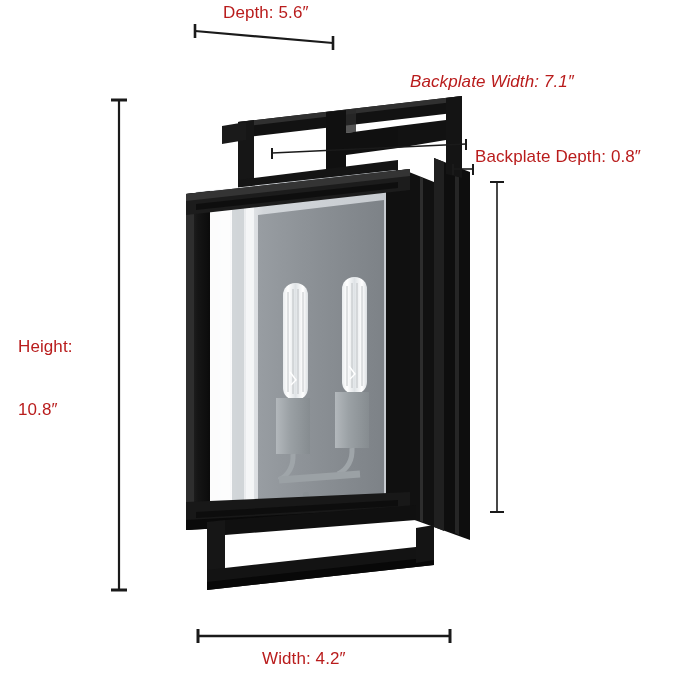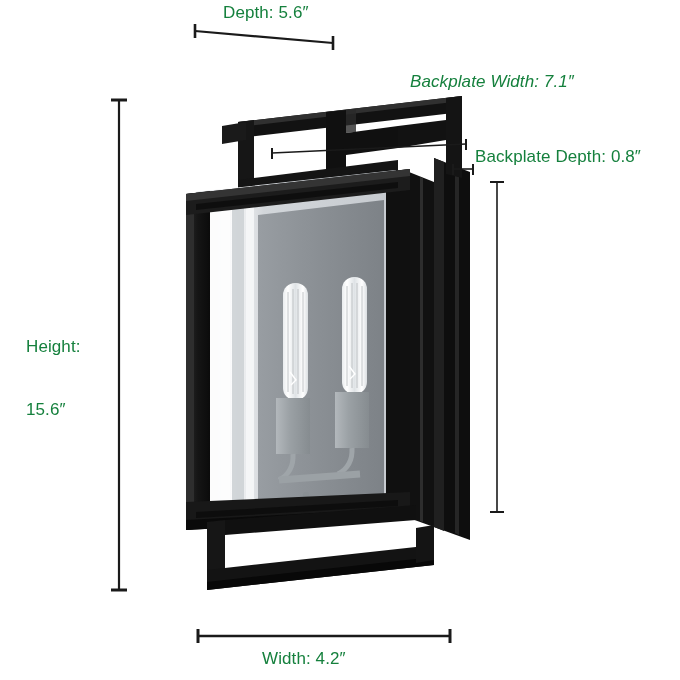--- a/index.html
+++ b/index.html
@@ -29,29 +29,29 @@
     top: 0;
     width: 680px;
     height: 680px;
     display: block;
   }
   .dim-label {
     position: absolute;
     font-family: "Liberation Sans", sans-serif;
     font-size: 17px;
     line-height: 21px;
-    color: #15803d;
+    color: #b91c1c;
     white-space: pre;
     letter-spacing: 0.1px;
   }
   #label-depth      { left: 223px; top: 2px; }
   #label-bp-width   { left: 410px; top: 71px; font-style: italic; }
   #label-bp-depth   { left: 475px; top: 146px; }
   #label-bp-height  { left: 504px; top: 227px; }
-  #label-height     { left: 18px;  top: 294px; margin-left: 8px; }
+  #label-height     { left: 18px;  top: 294px; }
   #label-width      { left: 262px; top: 648px; }
   .lbl-line2 { display: block; }
 </style>
 </head>
 <body>
 
 <div id="diagram-root">
 
   <svg class="diagram-canvas" viewBox="0 0 680 680">
     <defs>
@@ -227,18 +227,18 @@
 
   <div class="dim-label" id="label-depth">Depth: 5.6″</div>
 
   <div class="dim-label" id="label-bp-width">Backplate Width: 7.1″</div>
 
   <div class="dim-label" id="label-bp-depth">Backplate Depth: 0.8″</div>
 
 
   <div class="dim-label" id="label-height">
     <span class="lbl-line2">Height:</span>
-    <span class="lbl-line2">15.6″</span>
+    <span class="lbl-line2">10.8″</span>
   </div>
 
   <div class="dim-label" id="label-width">Width: 4.2″</div>
 
 </div>
 
 </body></html>

